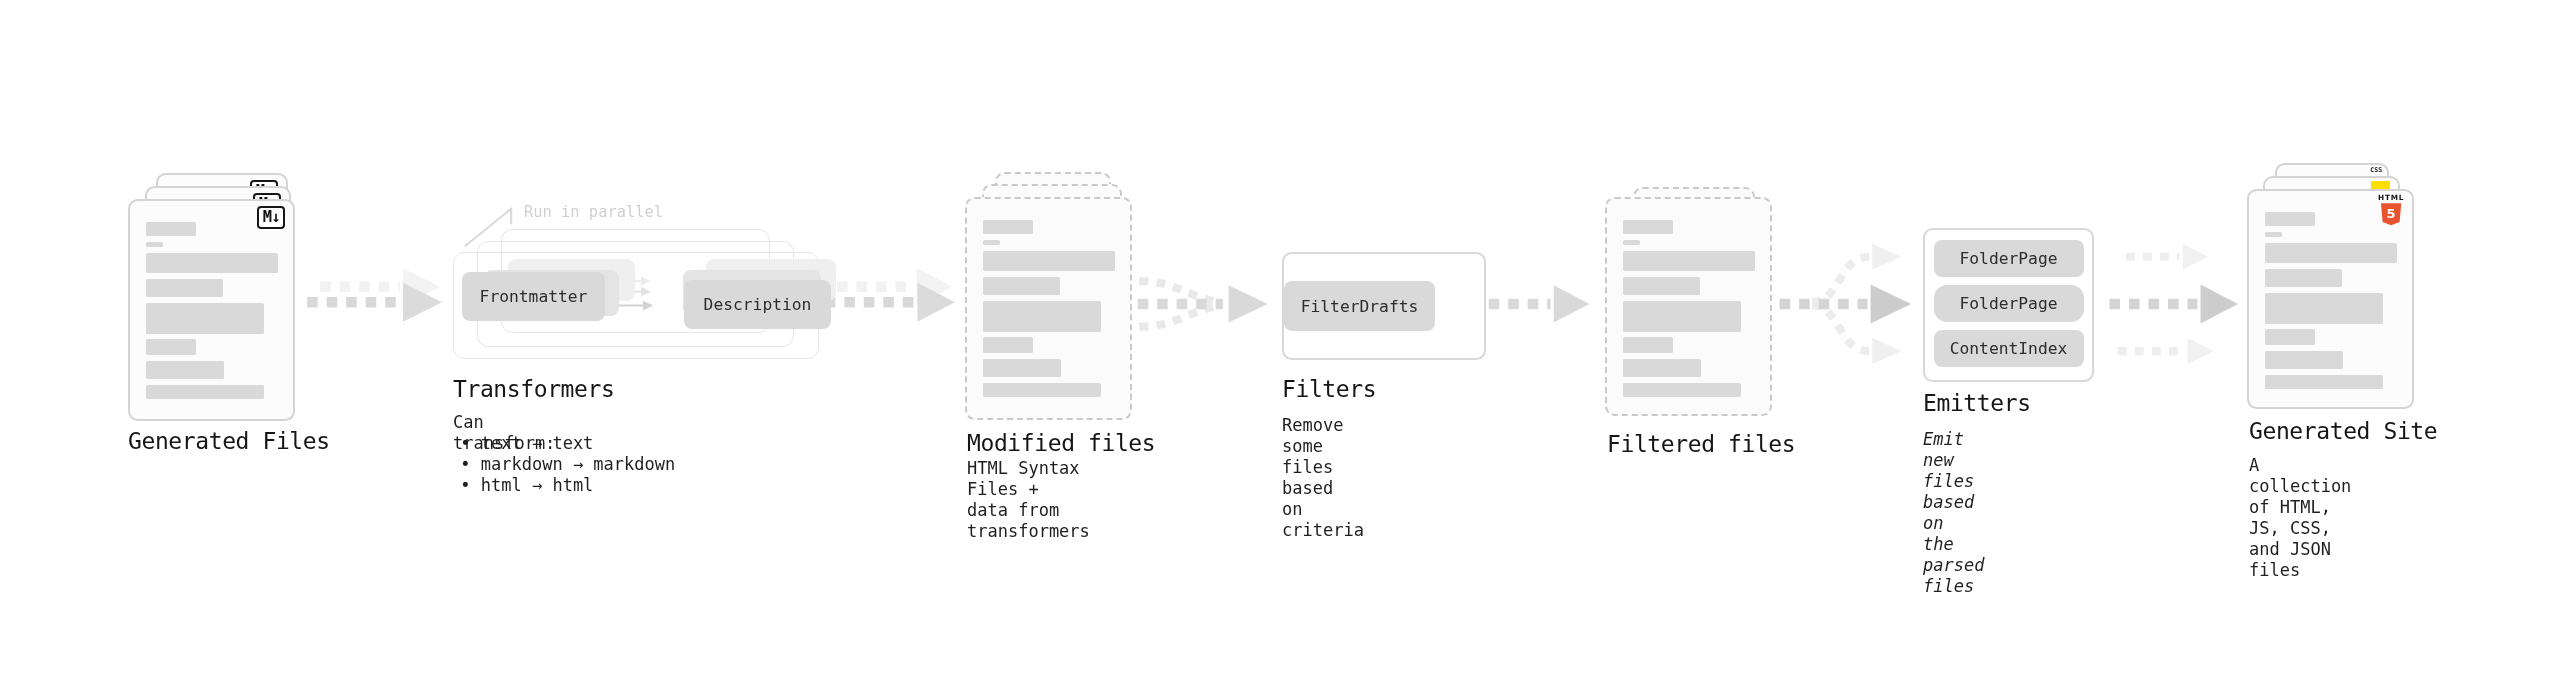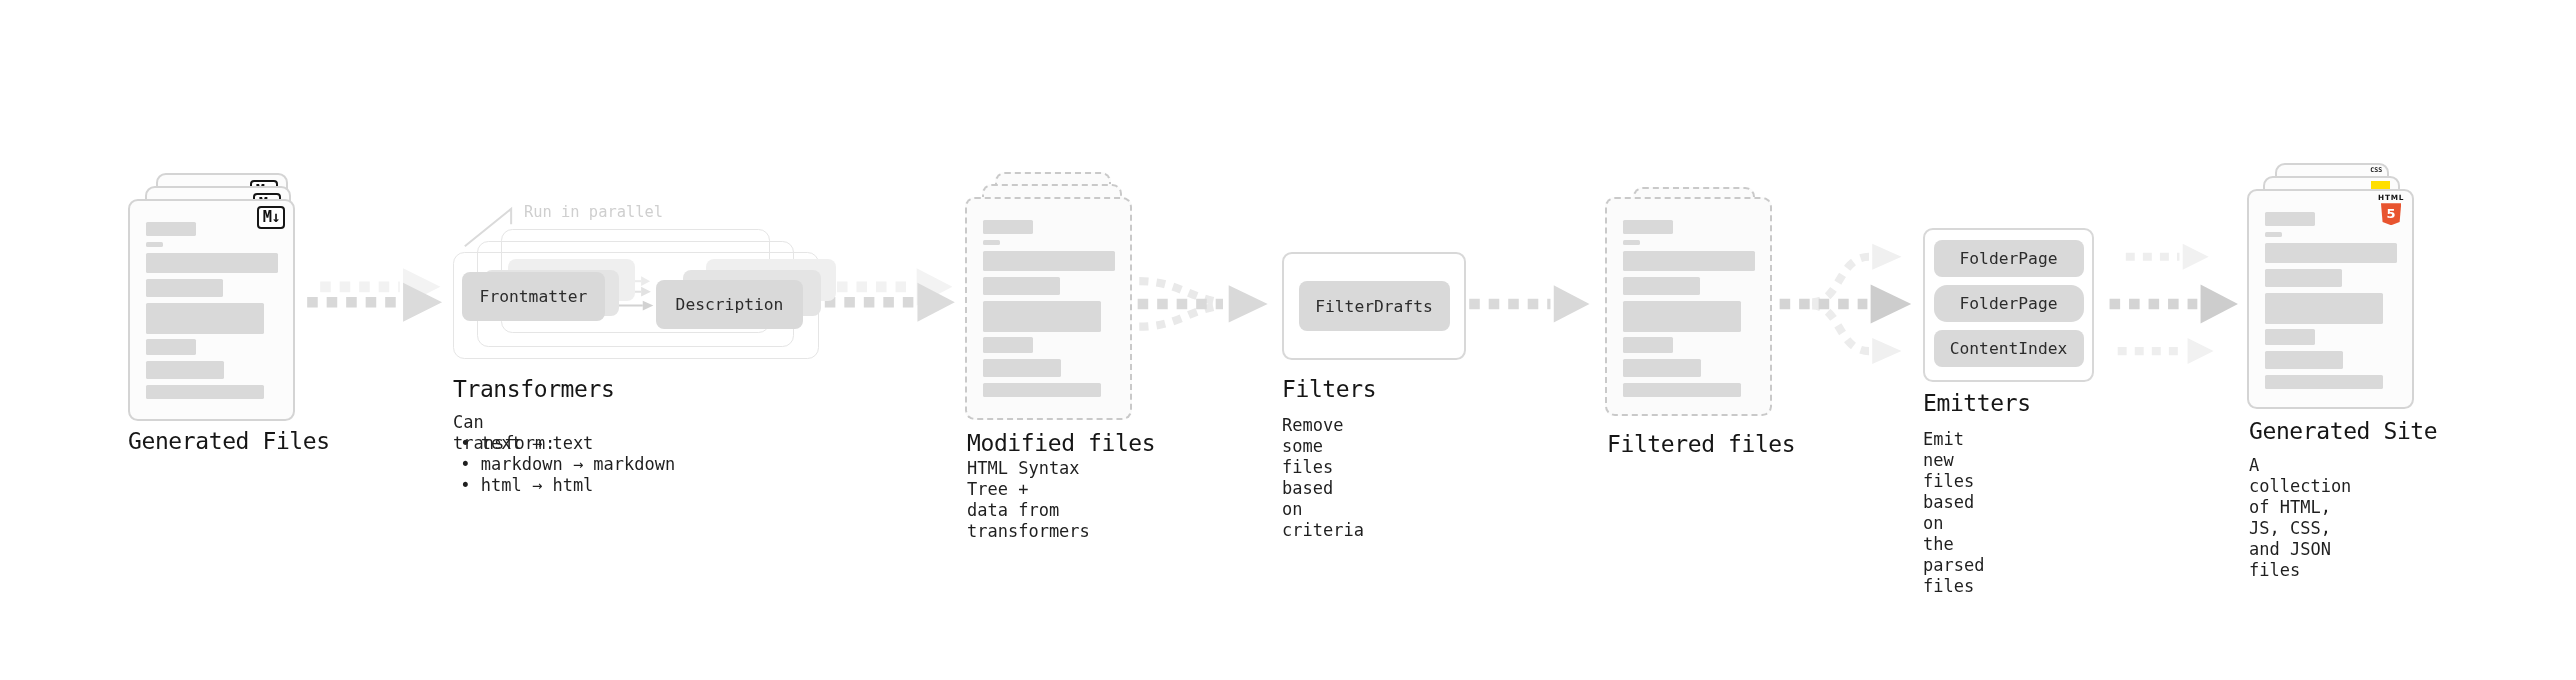--- a/index.html
+++ b/index.html
@@ -140,21 +140,21 @@
     <div class="outline-card" style="left:501px;top:229px;width:269px;height:104px;"></div>
     <div class="outline-card" style="left:477px;top:241px;width:317px;height:106px;"></div>
     <div class="outline-card" style="left:453px;top:252px;width:366px;height:107px;"></div>
 
     <div class="pill ghost2" style="left:508px;top:259px;width:127px;height:42px;"></div>
     <div class="pill ghost1" style="left:484px;top:270px;width:135px;height:46px;"></div>
     <div class="pill" style="left:462px;top:272px;width:143px;height:49px;">Frontmatter</div>
 
     <div class="pill ghost2" style="left:706px;top:259px;width:130px;height:42px;"></div>
     <div class="pill ghost1" style="left:683px;top:270px;width:138px;height:46px;"></div>
-    <div class="pill" style="left:656px;top:280px;width:147px;height:49px;">Description</div>
+    <div class="pill" style="left:684px;top:280px;width:147px;height:49px;">Description</div>
 
     <div class="note" style="left:524px;top:203px;">Run in parallel</div>
 
     <div class="stage-title" style="left:453px;top:376px;">Transformers</div>
     <div class="stage-sub" style="left:453px;top:412px;">Can transform:</div>
     <div class="abs" style="left:453px;top:433px;">
       <div class="bullet-line">• text → text</div>
       <div class="bullet-line">• markdown → markdown</div>
       <div class="bullet-line">• html → html</div>
     </div>
@@ -169,26 +169,26 @@
           <div style="width: 17px; height: 5.7px;"></div>
           <div style="width: 132px; height: 20.3px;"></div>
           <div style="width: 77px; height: 18px;"></div>
           <div style="width: 118px; height: 31px;"></div>
           <div style="width: 50px; height: 15.4px;"></div>
           <div style="width: 78px; height: 18.7px;"></div>
           <div style="width: 118px; height: 14.6px;"></div>
         </div>
     </div>
     <div class="stage-title" style="left:967px;top:430px;">Modified files</div>
-    <div class="stage-sub" style="left:967px;top:458px;">HTML Syntax Tree +
+    <div class="stage-sub" style="left:967px;top:458px;">HTML Syntax Files +
 data from transformers</div>
   </div>
 
   <div class="abs">
-    <div class="solid-card" style="left:1282px;top:252px;width:184px;height:108px;display:flex;align-items:center;justify-content:center;">
+    <div class="solid-card" style="left:1282px;top:252px;width:204px;height:108px;display:flex;align-items:center;justify-content:flex-start;">
       <div class="pill-static" style="width:151px;height:50px;">FilterDrafts</div>
     </div>
     <div class="stage-title" style="left:1282px;top:376px;">Filters</div>
     <div class="stage-sub" style="left:1282px;top:415px;">Remove some files based
 on criteria</div>
   </div>
 
   <div class="abs">
     <div class="doc dashed" style="left:1633px;top:187px;width:122px;height:222px;"></div>
     <div class="doc dashed" style="left:1605px;top:197px;width:167px;height:219px;">
@@ -206,21 +206,21 @@
     <div class="stage-title" style="left:1607px;top:431px;">Filtered files</div>
   </div>
 
   <div class="abs">
     <div class="solid-card" style="left:1923px;top:228px;width:171px;height:154px;display:flex;flex-direction:column;align-items:center;gap:8.1px;padding-top:9.8px;">
       <div class="pill-static" style="width:150px;height:37px;">FolderPage</div>
       <div class="pill-static" style="width:150px;height:37px;border-radius:13px;">FolderPage</div>
       <div class="pill-static" style="width:150px;height:37px;">ContentIndex</div>
     </div>
     <div class="stage-title" style="left:1923px;top:390px;">Emitters</div>
-    <div class="stage-sub" style="left:1923px;top:429px;">Emit new files based on
+    <div class="stage-sub" style="left:1923px;top:429px;font-style:italic;">Emit new files based on
 the parsed files</div>
   </div>
 
   <div class="abs">
     <div class="doc" style="left:2275px;top:163px;width:114px;height:220px;">
       <div class="css-icon" style="right:4.9px;top:2.4px;text-align:right;">
         <span class="css-label">CSS</span>
         <span class="css-bar"></span>
       </div>
     </div>

